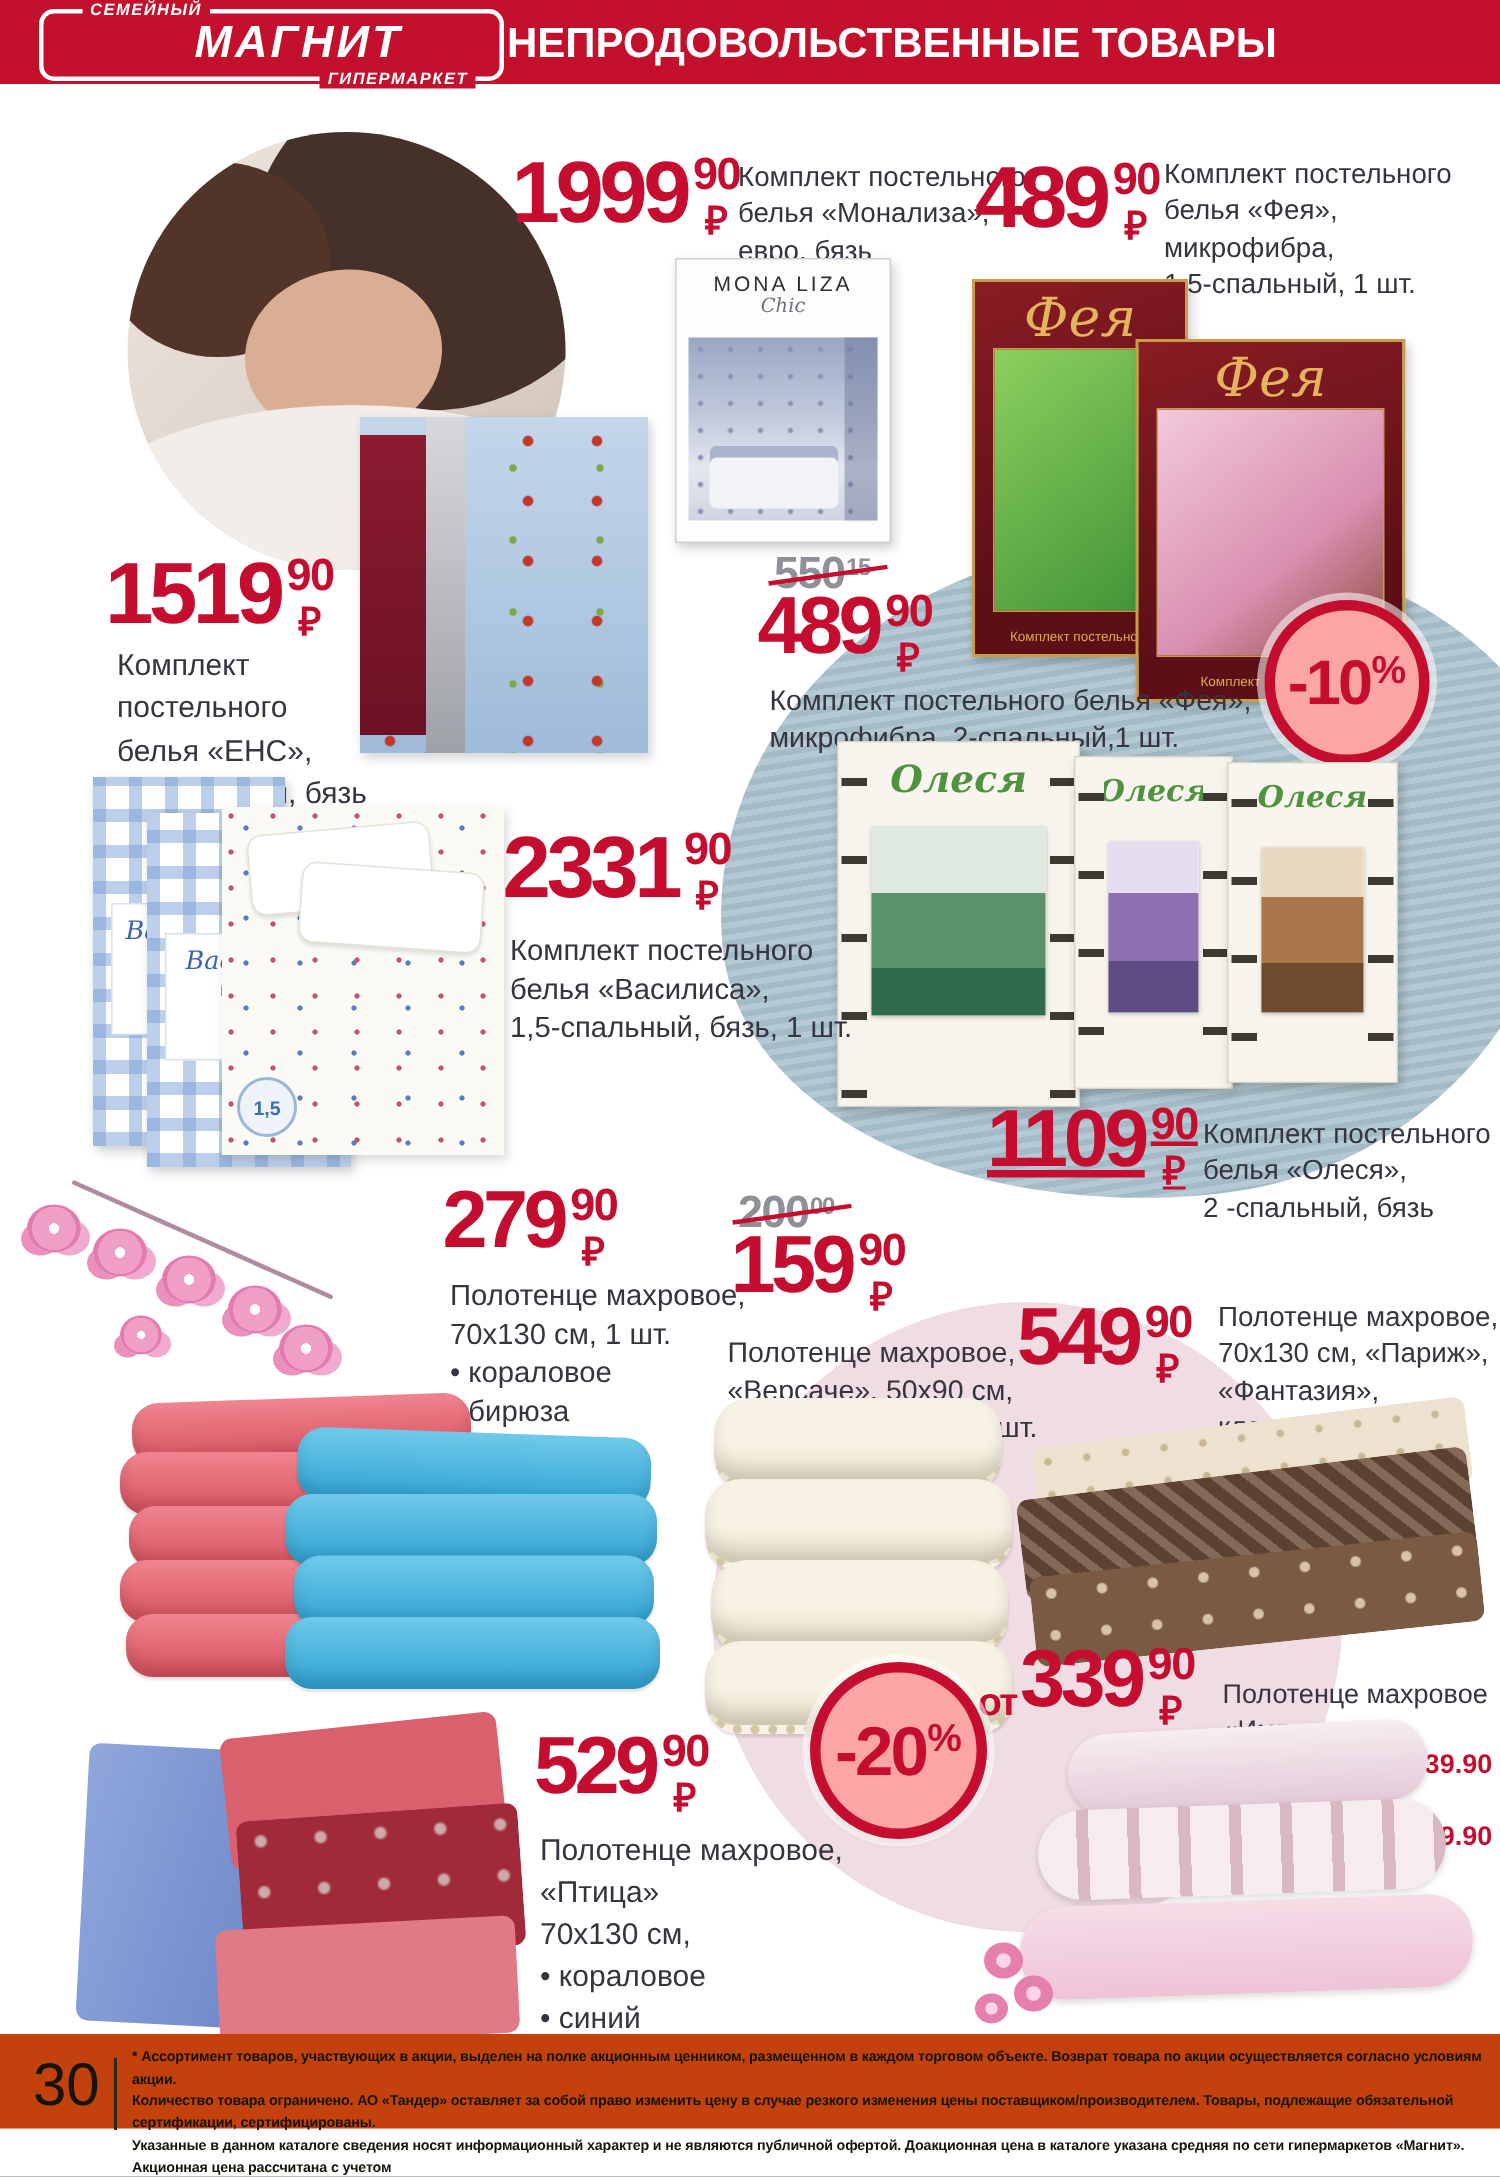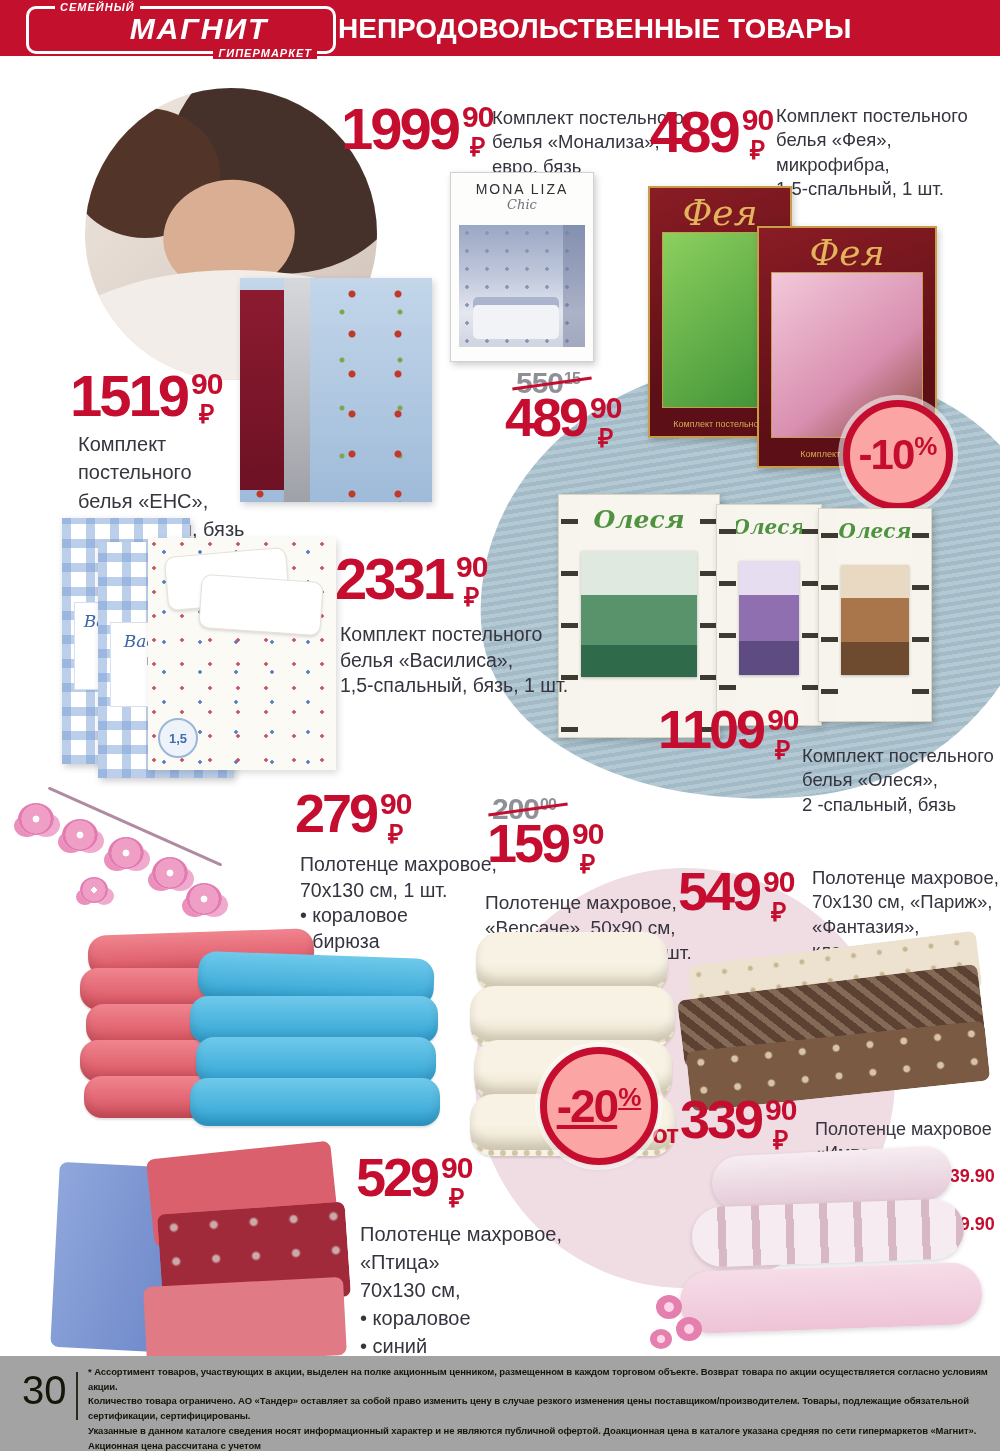--- a/index.html
+++ b/index.html
@@ -113,21 +113,21 @@
   .bar{position:relative;border-radius:18px;box-shadow:inset 0 -8px 10px rgba(0,0,0,.12),0 2px 2px rgba(0,0,0,.12);}
   .stack-coral .bar{height:42px;margin-top:-6px;background:linear-gradient(180deg,#f0858f,#d7505e);}
   .stack-turq .bar{height:48px;margin-top:-7px;background:linear-gradient(180deg,#6fc9ea,#2fa3d4);}
   .stack-cream .bar{height:56px;margin-top:-8px;background:linear-gradient(180deg,#f7f2e4 55%,#e8dfc8);border-bottom:6px dotted #d3c6a6;border-radius:24px;}
 
   .bt{position:absolute;border-radius:8px;}
   .roll{position:absolute;border-radius:30px;box-shadow:0 2px 5px rgba(0,0,0,.15);}
   .rflower{position:absolute;width:26px;height:24px;border-radius:50%;background:radial-gradient(circle,#ffd3e8 0 25%,#e47fae 30%);}
 
   
-  .footer{position:absolute;left:0;top:1356px;width:1000px;height:95px;background:#a3a3a3;}
+  .footer{position:absolute;left:0;top:1356px;width:1000px;height:63px;background:#c2410c;}
   .page-num{position:absolute;left:22px;top:12px;font-size:40px;color:#15150a;}
   .footer-divider{position:absolute;left:76px;top:16px;width:2px;height:48px;background:#2a2a18;}
   .disclaimer{position:absolute;left:88px;top:9px;width:905px;font-size:9.5px;letter-spacing:-.1px;line-height:1.55;color:#15150a;white-space:pre-line;font-weight:bold;}
 </style>
 </head>
 <body>
 
 <div class="page">
 
   <div class="header">
@@ -207,20 +207,22 @@
 2 -спальный, бязь</div>
 
   <div class="old-price" style="left:516px;top:366px;"><span>550</span><span class="ofrac">15</span></div>
   <div class="price sm" style="left:505px;top:394px;">
     <span class="int">489</span>
     <span class="minor">
         <span class="frac">90</span>
         <span class="rub">₽</span>
       </span>
   </div>
+  <div class="desc" style="left:513px;top:455px;font-size:19px;">Комплект постельного белья «Фея»,
+микрофибра, 2-спальный,1 шт.</div>
   <div class="badge" style="left:843px;top:400px;width:96px;height:96px;">
     <span class="val">-10</span>
       <span class="pct">%</span>
   </div>
 
   <div class="pkg pkg-olesya" style="left:558px;top:494px;width:160px;height:242px;">
     <div class="birch l"></div>
       <div class="birch r"></div>
     <div class="olesya-script">Олеся</div>
     <div class="olesya-img ol1"></div>
@@ -231,21 +233,21 @@
     <div class="olesya-script" style="font-size:20px;">Олеся</div>
     <div class="olesya-img ol2"></div>
   </div>
   <div class="pkg pkg-olesya" style="left:818px;top:508px;width:112px;height:212px;">
     <div class="birch l"></div>
       <div class="birch r"></div>
     <div class="olesya-script" style="font-size:20px;">Олеся</div>
     <div class="olesya-img ol3"></div>
   </div>
 
-  <div class="price sm" style="left:658px;top:706px;">
+  <div class="price sm" style="left:658px;top:736px;text-decoration:underline;">
     <span class="int">1109</span>
     <span class="minor">
         <span class="frac">90</span>
         <span class="rub">₽</span>
       </span>
   </div>
   <div class="desc" style="left:802px;top:744px;font-size:18.5px;">Комплект постельного
 белья «Олеся»,
 2 -спальный, бязь</div>
 
@@ -356,21 +358,21 @@
         <span class="rub">₽</span>
       </span>
   </div>
   <div class="desc" style="left:815px;top:1094px;font-size:18px;">
     <span>Полотенце махровое
 «Империал»</span>
     <div><span>• 50х100 см — </span><span class="optprice">339.90</span></div>
     <div><span>• 70х140 см — </span><span class="optprice">659.90</span></div>
   </div>
 
-  <div class="badge" style="left:540px;top:1047px;width:104px;height:104px;text-decoration:underline;">
+  <div class="badge" style="left:540px;top:1108px;width:104px;height:104px;">
     <span class="val" style="font-size:46px;">-20</span>
       <span class="pct">%</span>
   </div>
 
   <div class="price sm" style="left:356px;top:1154px;">
     <span class="int">529</span>
     <span class="minor">
         <span class="frac">90</span>
         <span class="rub">₽</span>
       </span>

